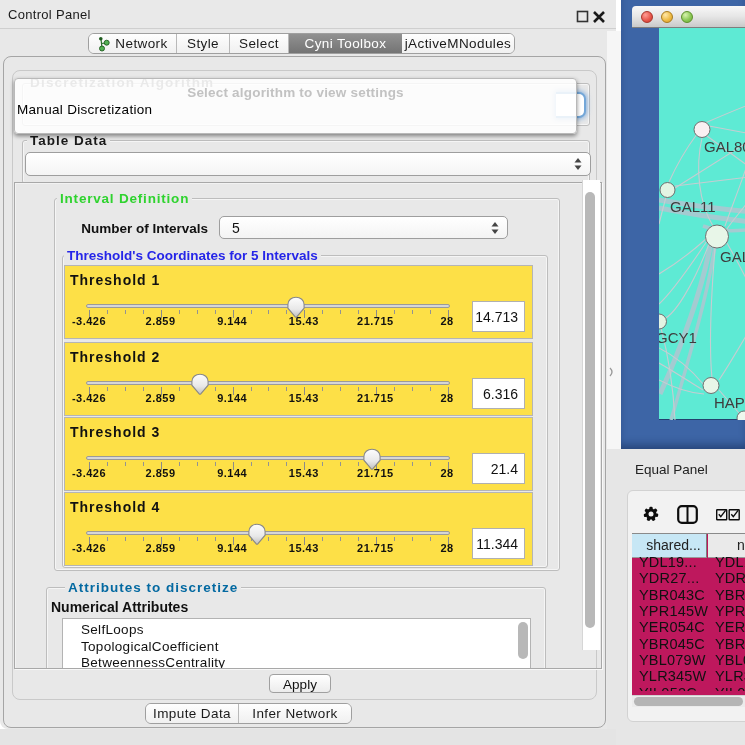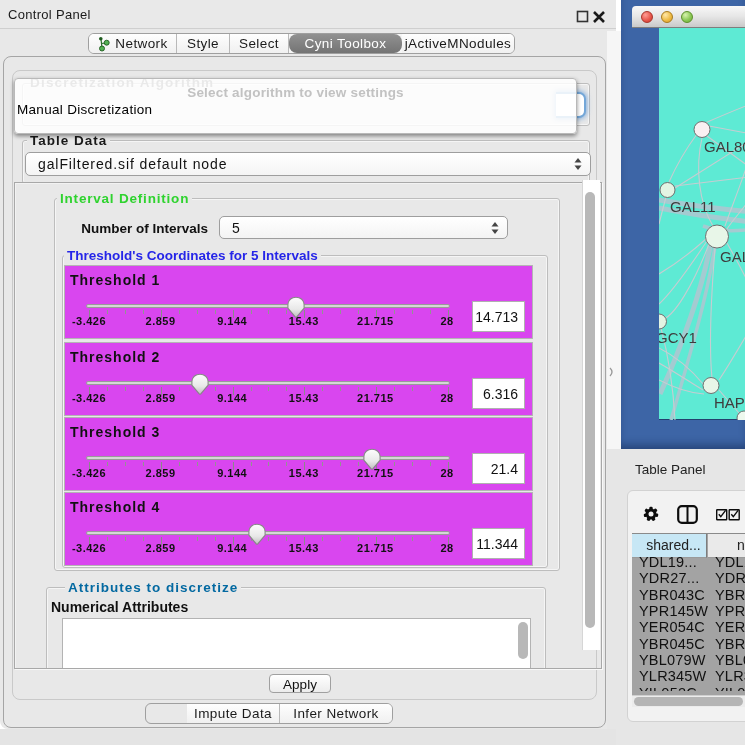--- a/index.html
+++ b/index.html
@@ -11,57 +11,57 @@
   #leftwin{left:0;top:0;width:616px;height:729px;background:#e8e8e8;
            border-bottom-left-radius:8px;border-bottom-right-radius:8px;}
   #titlebar{left:0;top:0;width:616px;height:29px;background:#e9e9e9;
             border-bottom:1px solid #cfcfcf;}
   #titletext{left:8px;top:7px;font-size:13px;letter-spacing:0.3px;color:#1a1a1a;}
   
   #toptabs{left:88px;top:33px;height:21px;display:flex;border:1px solid #9f9f9f;
            border-radius:6px;overflow:hidden;background:#f6f6f6;}
   .ttab{display:flex;align-items:center;justify-content:center;font-size:13.5px;letter-spacing:0.4px;color:#1a1a1a;
         background:linear-gradient(#fefefe,#f0f0f0);border-right:1px solid #b9b9b9;padding:0;}
-  .ttab.dark{background:linear-gradient(#919191,#747474);color:#fff;border-right:none;border-radius:8px;}
+  .ttab.dark{background:linear-gradient(#919191,#747474);color:#fff;border-right:none;}
   .ttab:last-child{border-right:none;}
   
   #mainbox{left:3px;top:56px;width:603px;height:672px;border:1px solid #a5a5a5;border-radius:8px;}
   #innerbox{left:12px;top:70px;width:585px;height:630px;border:1px solid #c9c9c9;border-radius:8px;}
   
   .group{position:absolute;border:1px solid #bdbdbd;border-radius:3px;
          box-shadow:inset 0 0 0 1px #f5f5f5;}
   .gtitle{position:absolute;top:-8px;left:7px;background:#e8e8e8;padding:0 3px;font-size:13.5px;font-weight:bold;}
   
   .combo{position:absolute;background:linear-gradient(#ffffff,#f4f4f4);border:1px solid #9e9e9e;
          border-radius:5px;font-size:13.5px;color:#111;}
   .combo .ctext{position:absolute;left:12px;top:50%;transform:translateY(-50%);white-space:nowrap;font-size:14px;letter-spacing:0.9px;}
   .stepper{position:absolute;right:8px;top:50%;transform:translateY(-50%);}
   
-  .tpanel{position:absolute;left:49px;width:469px;height:74px;background:#d946ef;
+  .tpanel{position:absolute;left:49px;width:469px;height:74px;background:#fde047;
           border:1px solid #b5b5b5;}
   .ttitle{position:absolute;left:5px;top:6px;font-size:14px;font-weight:bold;color:#111;letter-spacing:1px;}
   .track{position:absolute;left:21px;top:38px;width:364px;height:4px;background:#d6d6d6;
          border:1px solid #9a9a9a;border-radius:2px;}
   .vfield{position:absolute;left:407px;top:35px;width:53px;height:31px;background:#fff;
           border:1px solid #b0b0b0;font-size:14px;color:#111;text-align:right;line-height:31px;
           padding-right:6px;}
   .ticks{position:absolute;left:23.5px;top:44px;width:360px;height:9px;}
   .ticks::before{content:"";position:absolute;left:0;top:0;width:360px;height:4px;
       background:repeating-linear-gradient(90deg,#939393 0 1px,transparent 1px 17.95px);}
   .ticks::after{content:"";position:absolute;left:0;top:0;width:360px;height:8px;
       background:repeating-linear-gradient(90deg,#8a8a8a 0 1px,transparent 1px 71.8px);}
   .tlabel{position:absolute;top:49px;font-size:11px;font-weight:bold;color:#111;letter-spacing:0.5px;
           transform:translateX(-50%);white-space:nowrap;}
   .thumb{position:absolute;top:30px;width:18px;height:22px;}
   
   .vsb{position:absolute;background:#fff;border-left:1px solid #d6d6d6;}
   .vthumb{position:absolute;background:#b8b8b8;border-radius:5px;}
   
   #bottabs{left:145px;top:703px;height:21px;display:flex;border:1px solid #9f9f9f;
-           border-radius:6px;overflow:hidden;padding-left:41px;}
+           border-radius:6px;overflow:hidden;}
   
   #popup{left:14px;top:78px;width:563px;height:56px;background:rgba(255,255,255,0.85);border:1px solid #b9b9b9;
          border-radius:4px;box-shadow:0 2px 4px rgba(0,0,0,0.45);}
   
   #netwin{left:621px;top:0;width:124px;height:449px;background:#3d65a6;box-shadow:inset 0 -7px 9px -3px rgba(15,35,75,0.5);}
   .light{position:absolute;top:11px;width:12px;height:12px;border-radius:50%;}
   #netcanvas{left:11px;top:28px;width:113px;height:392px;background:#5eead4;margin-left:27px;}
   
   #rightback{left:607px;top:449px;width:138px;height:296px;background:#e6e6e6;}
   #tp-title{left:635px;top:462px;font-size:13.5px;color:#222;}
@@ -102,21 +102,20 @@
 
 <div class="group" style="left:22px;top:83px;width:568px;height:43px">
   <div class="gtitle" style="color:#6f6f6f;top:-9px;background:none;letter-spacing:1.2px;left:4px">Discretization Algorithm</div>
 </div>
 <div class="abs" style="left:556px;top:92px;width:30px;height:26px;background:#fff;border:2px solid #74a7d8;border-left:none;border-radius:0 7px 7px 0;box-shadow:0 0 5px 1px rgba(100,155,215,0.75);"></div>
 
 <div class="group" style="left:22px;top:140px;width:568px;height:44px">
   <div class="gtitle" style="color:#1a1a1a;letter-spacing:1px;left:4px">Table Data</div>
 </div>
 <div class="combo" style="left:25px;top:152px;width:566px;height:24px">
-  <div class="ctext">galFiltered.sif default node</div>
   <svg class="stepper" width="8" height="13" viewBox="0 0 8 13">
     <path d="M4,0.5 L7.5,5 L0.5,5 Z" fill="#444"></path>
     <path d="M0.5,8 L7.5,8 L4,12.5 Z" fill="#444"></path>
   </svg>
 </div>
 
 <div class="abs" id="viewport" style="left:15px;top:180px;width:566px;height:488px;overflow:hidden">
   <div class="group" style="left:39px;top:18px;width:506px;height:373px">
     <div class="gtitle" style="color:#2fd32f;letter-spacing:0.8px;left:2px">Interval Definition</div>
   </div>
@@ -200,20 +199,21 @@
           <stop offset="1" stop-color="#bfbfbf"></stop>
         </linearGradient>
       </defs>
     </svg>
   
   <div class="group" style="left:31px;top:407px;width:500px;height:200px">
     <div class="gtitle" style="color:#0369a1;letter-spacing:1px;left:18px">Attributes to discretize</div>
   </div>
   <div class="abs" style="left:36px;top:419px;font-size:14px;font-weight:bold;color:#111">Numerical Attributes</div>
   <div class="abs" style="left:47px;top:438px;width:469px;height:60px;background:#fff;border:1px solid #b3b3b3;font-size:13.5px;color:#111">
+    <div style="padding:3px 0 0 18px;line-height:16.5px;letter-spacing:0.3px">SelfLoops<br>TopologicalCoefficient<br>BetweennessCentrality</div>
     <div class="vthumb" style="right:2px;top:3px;width:10px;height:37px"></div>
   </div>
 </div>
 <div class="abs" style="left:14px;top:182px;width:588px;height:487px;border:1px solid #a8a8a8;box-shadow:inset 1px 1px 0 #f2f2f2, 1px 1px 0 #f8f8f8;pointer-events:none"></div>
 <svg class="abs" style="left:609px;top:367px" width="7" height="10" viewBox="0 0 7 10">
     <path d="M1,1 Q5,5 1,9" fill="none" stroke="#9a9a9a" stroke-width="1.3"></path>
   </svg>
 
 <div class="vsb" style="left:582px;top:180px;width:18px;height:470px"></div>
 <div class="vthumb" style="left:585px;top:192px;width:10px;height:436px"></div>
@@ -290,21 +290,21 @@
     <text x="106" y="172">C</text>
     <text x="11" y="184">GAL11</text>
     <text x="61" y="234">GAL4</text>
     <text x="-3" y="315">GCY1</text>
     <text x="104" y="315">HI</text>
     <text x="55" y="380">HAP2</text>
   </g>
 </svg>
 </div>
 <div class="abs" id="rightback"></div>
-<div class="abs" id="tp-title">Table Panel</div>
+<div class="abs" id="tp-title">Equal Panel</div>
 <div class="abs" id="tpbox"></div>
 
 <svg class="abs" style="left:643px;top:506px" width="16" height="16" viewBox="0 0 16 16" id="gear">
   <g fill="#0d0d0d">
     <circle cx="8" cy="8" r="5.5"></circle>
     <g>
       <rect x="6.3" y="0.7" width="3.4" height="3.0" rx="1.2"></rect>
       <rect x="6.3" y="0.7" width="3.4" height="3.0" rx="1.2" transform="rotate(51 8 8)"></rect>
       <rect x="6.3" y="0.7" width="3.4" height="3.0" rx="1.2" transform="rotate(102 8 8)"></rect>
       <rect x="6.3" y="0.7" width="3.4" height="3.0" rx="1.2" transform="rotate(154 8 8)"></rect>
@@ -319,21 +319,21 @@
   <rect x="1.2" y="1.2" width="18.6" height="16.6" rx="3.6" fill="none" stroke="#0d0d0d" stroke-width="2.2"></rect>
   <line x1="10.5" y1="1.3" x2="10.5" y2="17.7" stroke="#0d0d0d" stroke-width="2"></line>
 </svg>
 <svg class="abs" style="left:716px;top:508px" width="26" height="13" viewBox="0 0 26 13">
   <rect x="0.7" y="1.7" width="10" height="10" rx="0.5" fill="none" stroke="#0d0d0d" stroke-width="1.4"></rect>
   <path d="M2.8,6.2 l2,2.4 L9.6,2.4" fill="none" stroke="#0d0d0d" stroke-width="1.4"></path>
   <rect x="13.2" y="1.7" width="10" height="10" rx="0.5" fill="none" stroke="#0d0d0d" stroke-width="1.4"></rect>
   <path d="M15.3,6.2 l2,2.4 L22.1,2.4" fill="none" stroke="#0d0d0d" stroke-width="1.4"></path>
 </svg>
 
-<div class="abs" id="table" style="left:632px;top:533px;width:113px;height:174px;background:#a3a3a3;border-top:1px solid #8a8a8a;overflow:hidden">
+<div class="abs" id="table" style="left:632px;top:533px;width:113px;height:174px;background:#be185d;border-top:1px solid #8a8a8a;overflow:hidden">
   <div style="position:absolute;left:0;top:0;width:75px;height:24px;background:#c7e7f5;border-right:1px solid #7d7d7d;border-bottom:1px solid #9a9a9a;font-size:14px;color:#222;text-align:center;line-height:23px;text-indent:9px">shared...</div>
   <div style="position:absolute;left:76px;top:0;width:37px;height:24px;background:#eaeaea;border-bottom:1px solid #9a9a9a;font-size:14px;color:#222">
       <span style="position:absolute;left:29px;top:3px">name</span>
     </div>
   <div id="rows" style="position:absolute;left:0;top:20px;width:113px;height:137px;font-size:14.5px;color:#111;line-height:16.35px;letter-spacing:0.2px;overflow:hidden">
       <div style="position:absolute;left:7px;top:0.00px;white-space:nowrap">YDL19...</div>
       <div style="position:absolute;left:83px;top:0.00px;white-space:nowrap">YDL19</div>
       <div style="position:absolute;left:7px;top:16.35px;white-space:nowrap">YDR27...</div>
       <div style="position:absolute;left:83px;top:16.35px;white-space:nowrap">YDR27</div>
       <div style="position:absolute;left:7px;top:32.70px;white-space:nowrap">YBR043C</div>

